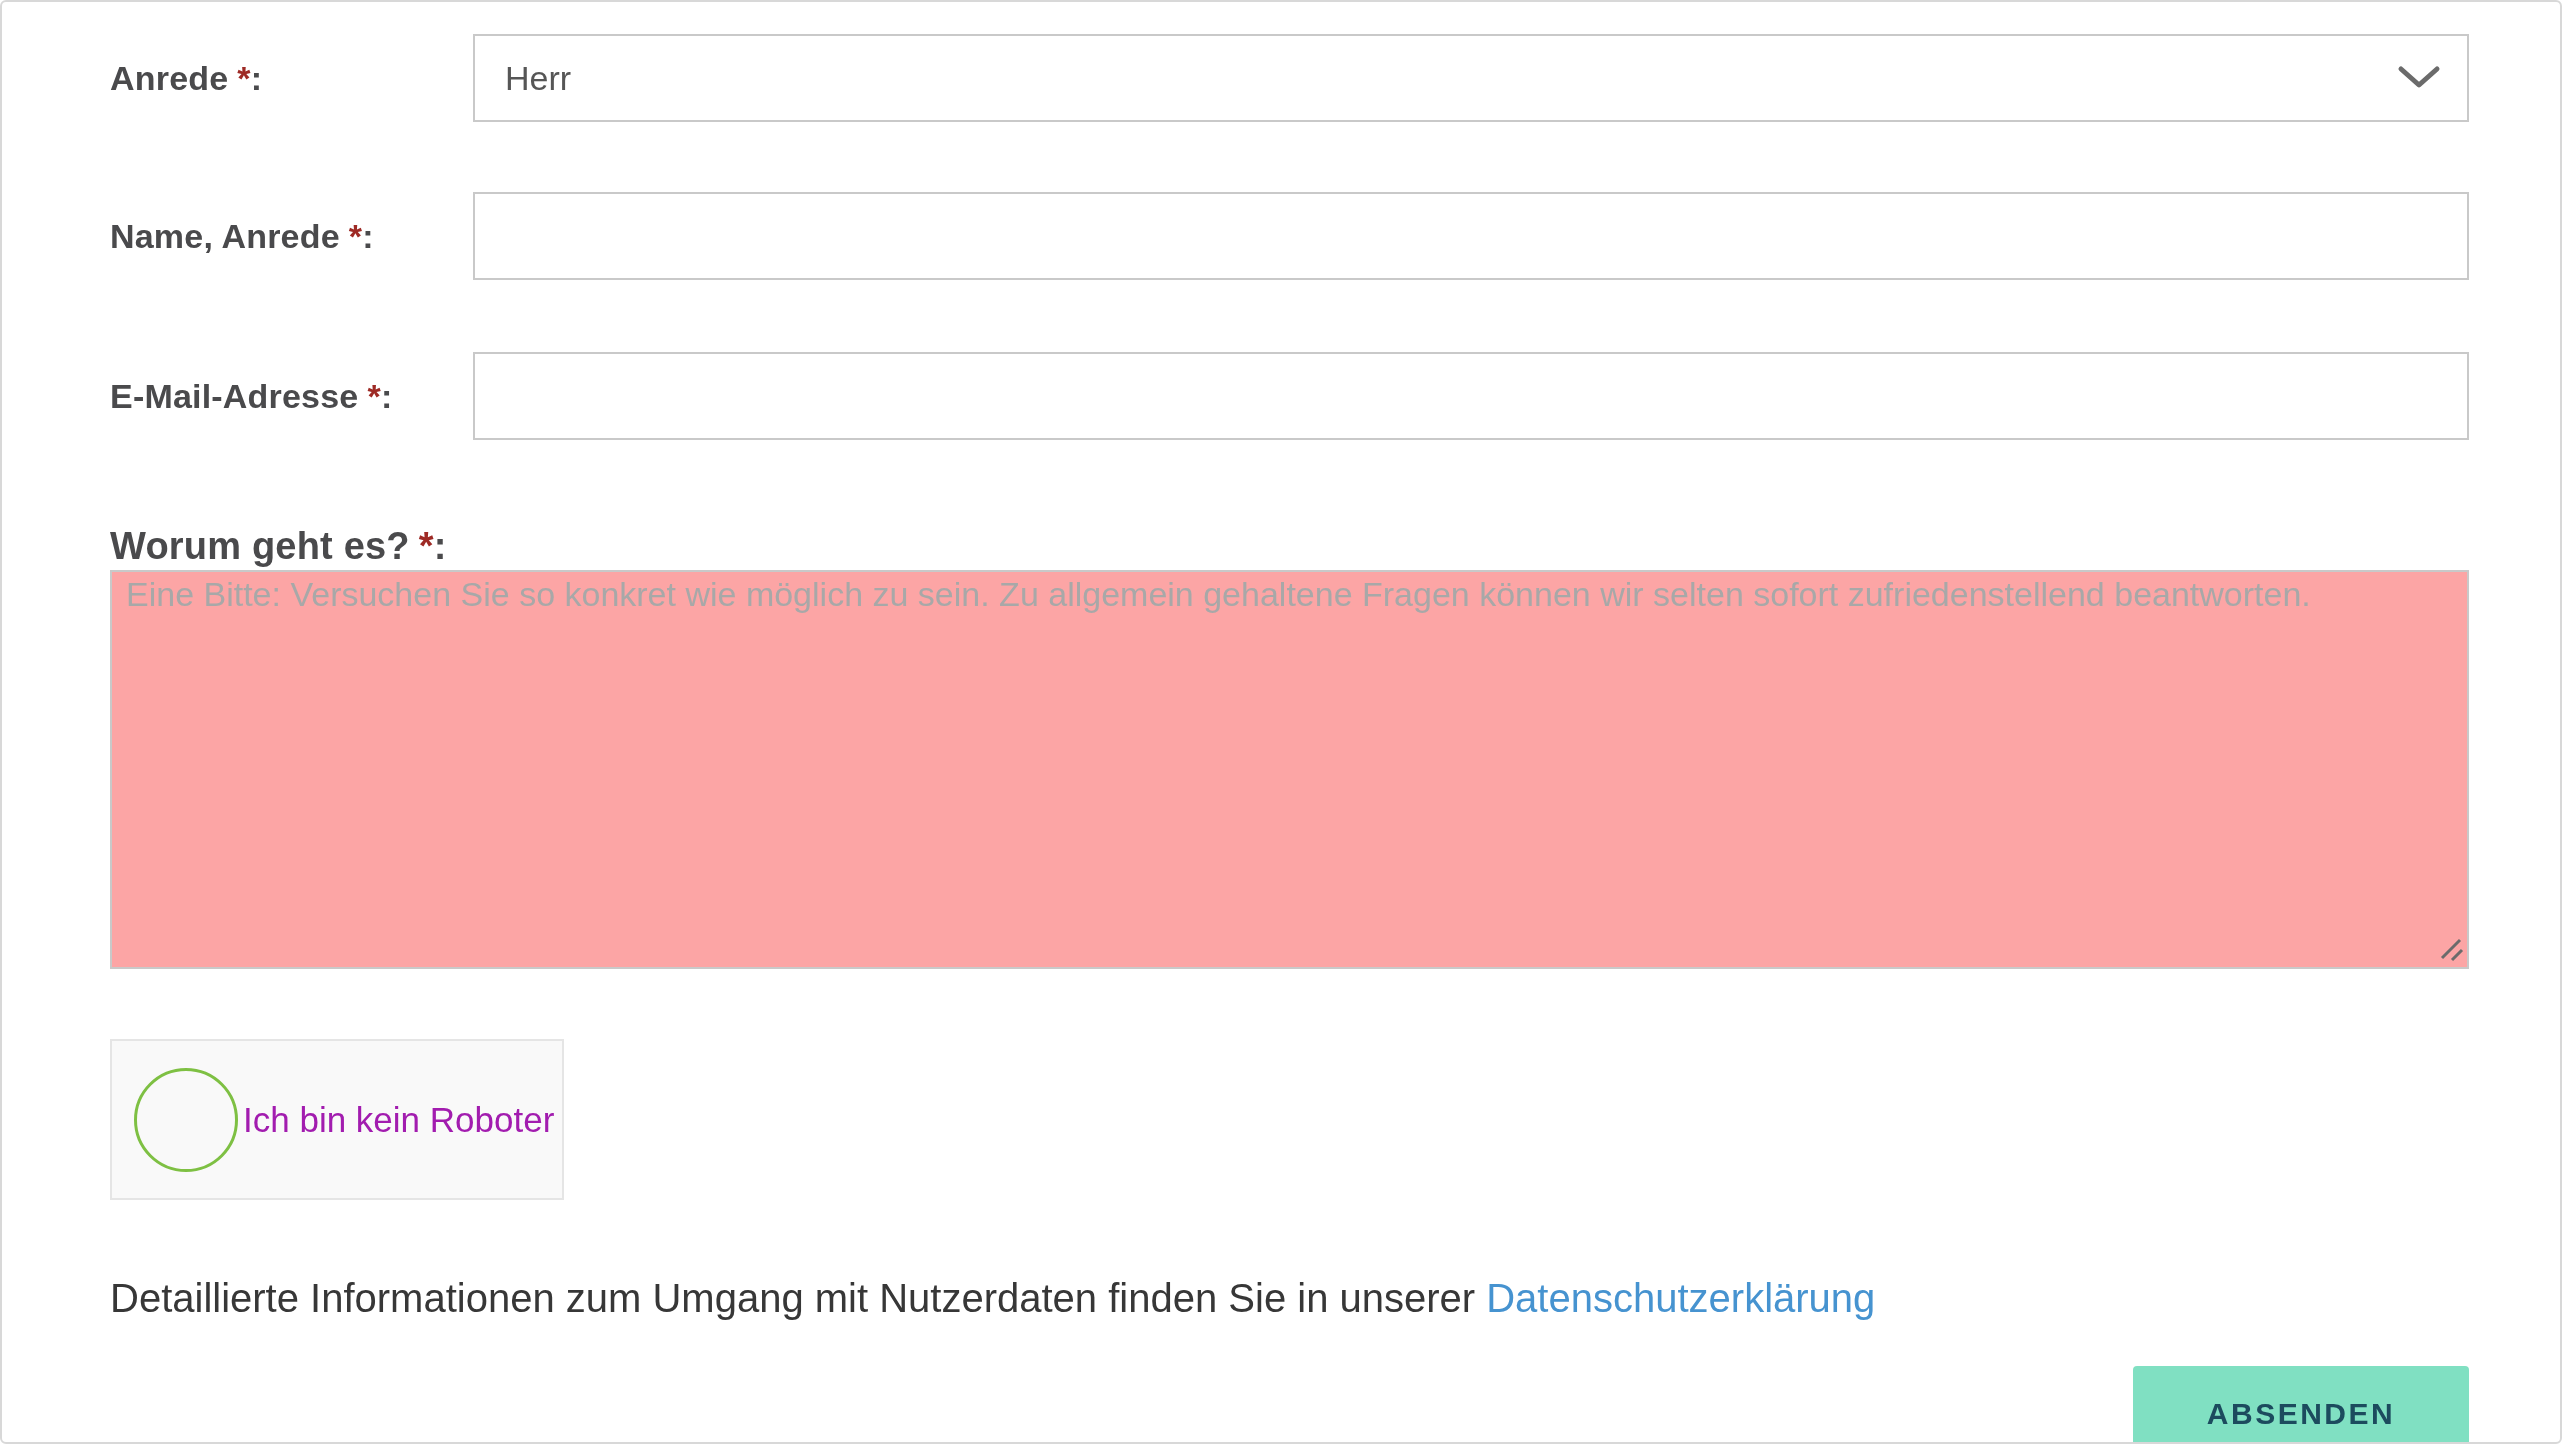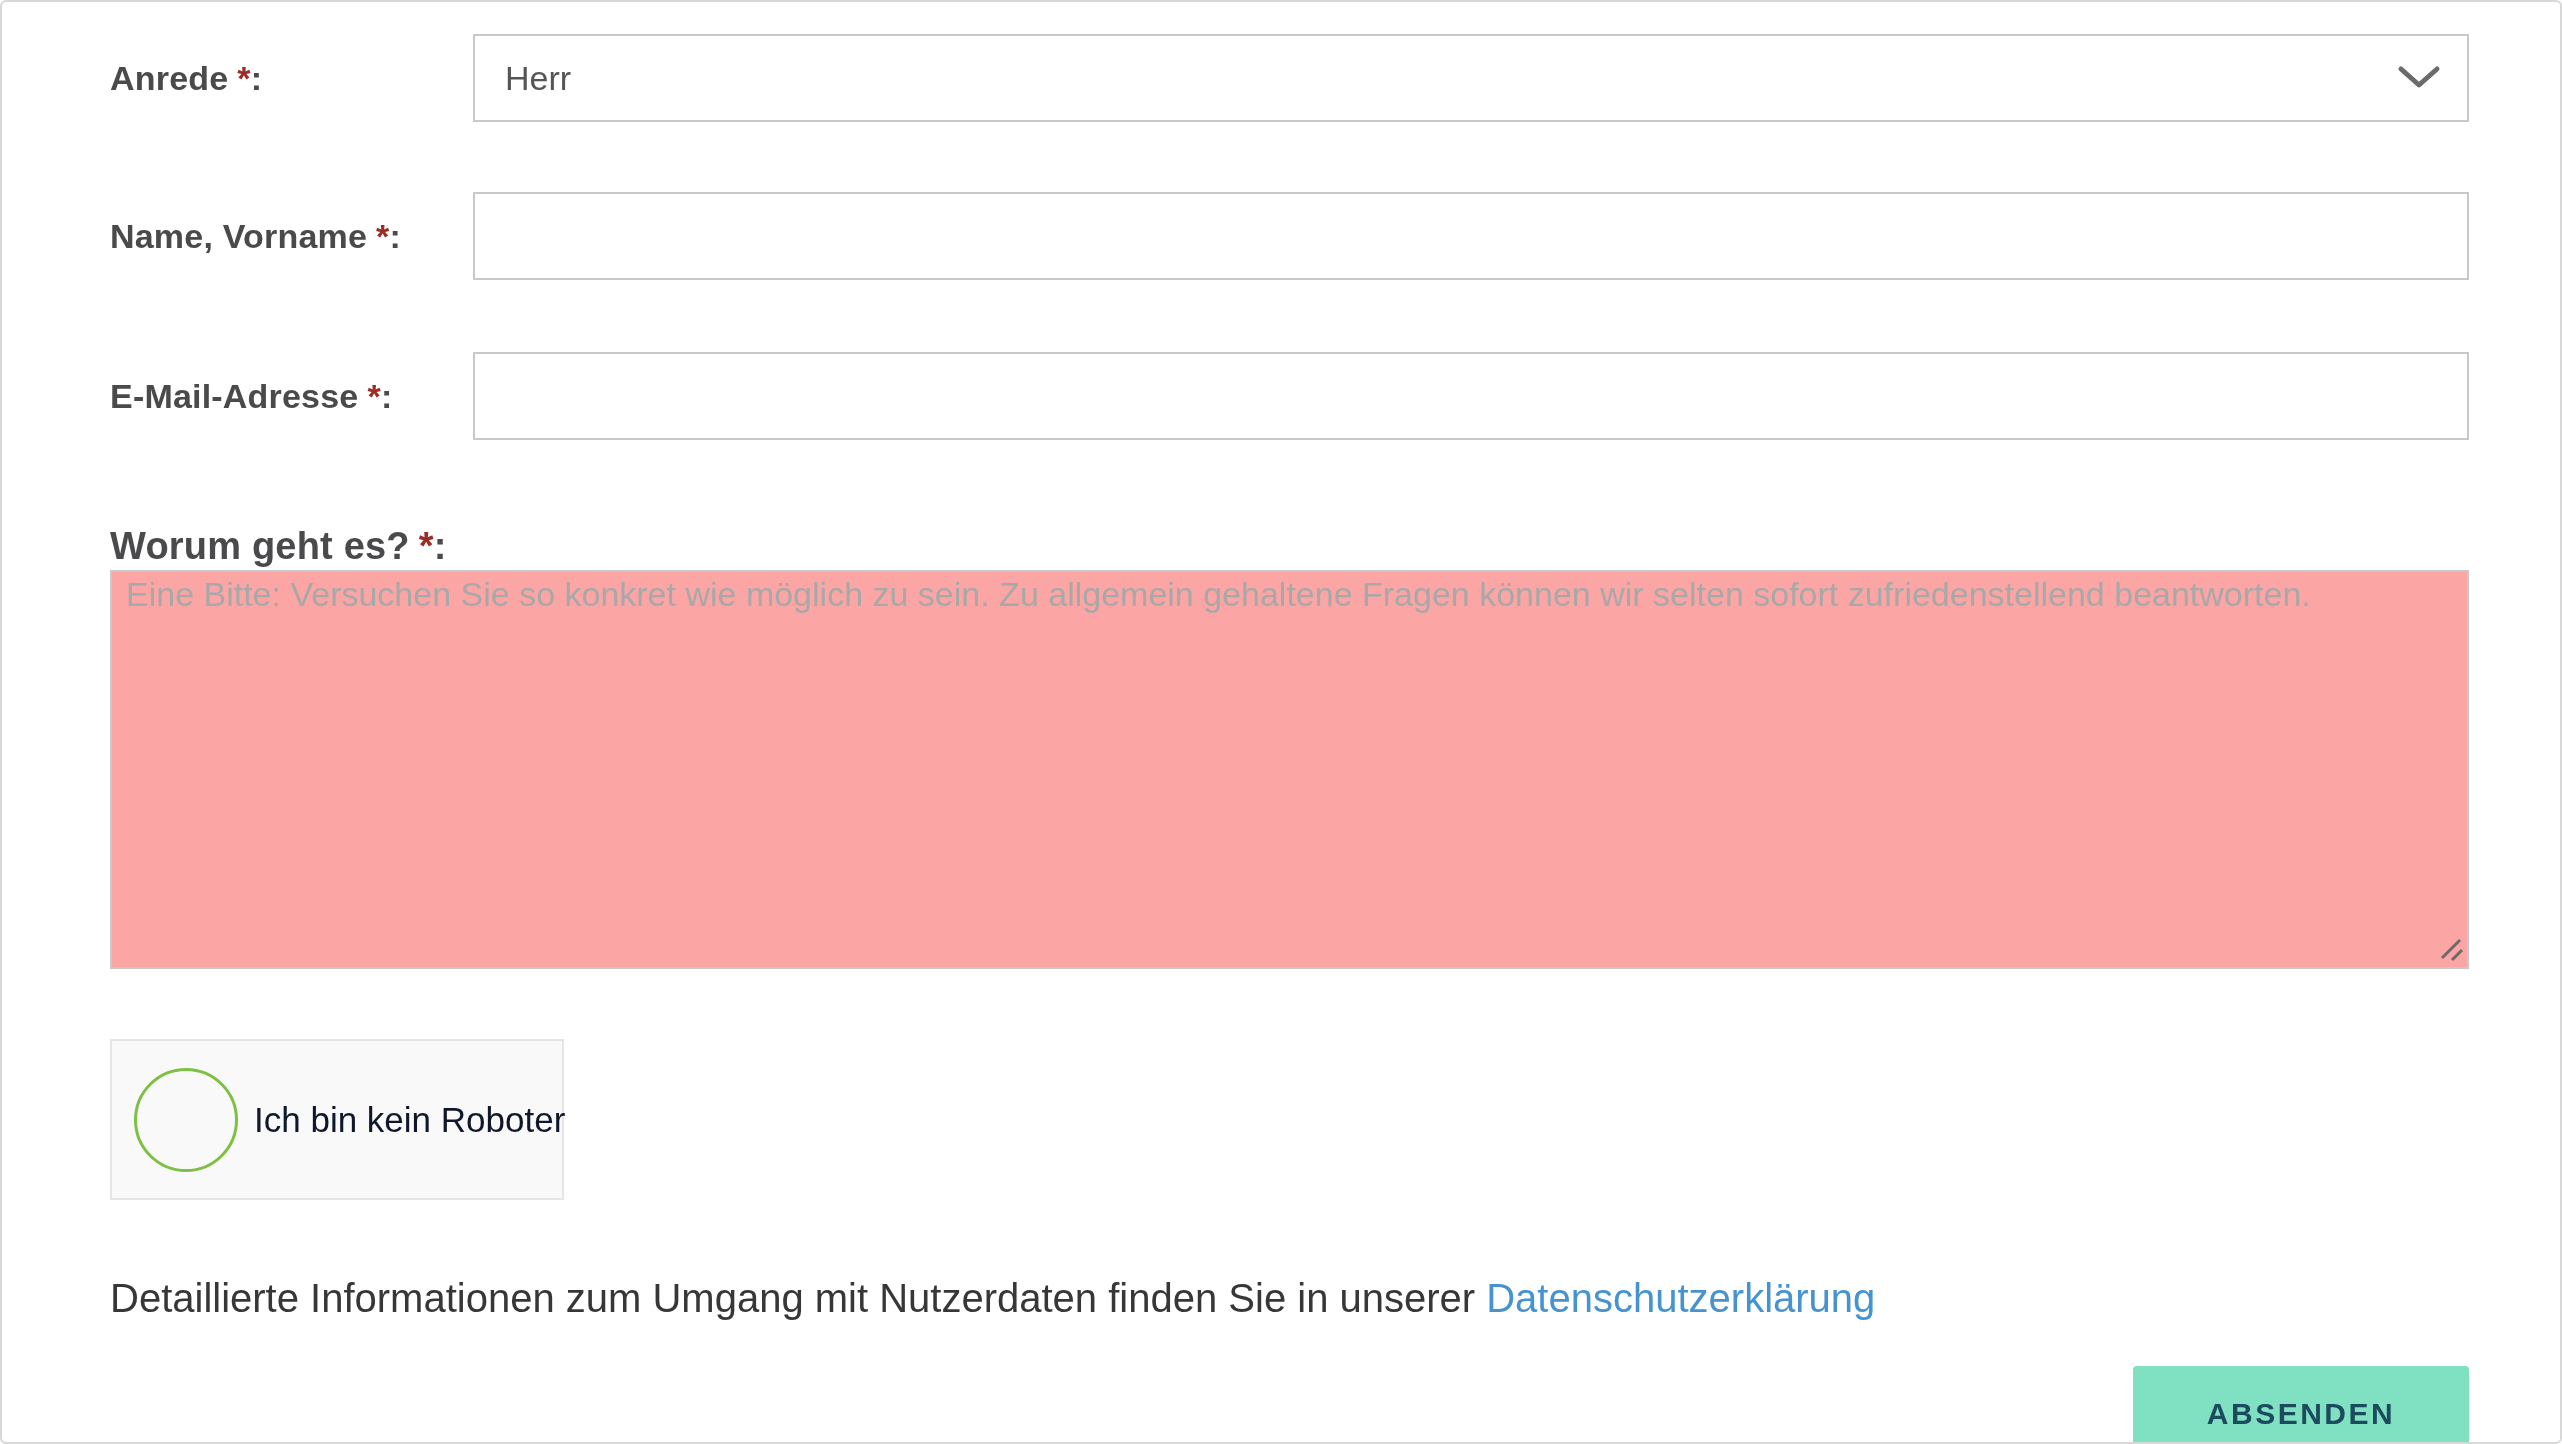--- a/index.html
+++ b/index.html
@@ -111,22 +111,22 @@
     flex: none;
     width: 104px;
     height: 104px;
     margin-left: 22px;
     border: 3px solid #7ec043;
     border-radius: 50%;
     background: transparent;
   }
   .captcha-label {
     font-size: 35px;
-    color: #0f172a;
-    margin-left: 16px;
+    color: #a21caf;
+    margin-left: 5px;
     white-space: nowrap;
   }
 
   .privacy-line {
     margin: 76px 0 0 0;
     font-size: 40px;
     line-height: 44px;
     color: #373737;
   }
   .privacy-link { color: #4693d0; text-decoration: none; cursor: pointer; }
@@ -164,21 +164,21 @@
       </select>
       <span class="chevron">
         <svg width="52" height="30" viewBox="0 0 52 30">
           <polyline points="8,6 26,22 44,6" fill="none" stroke="#6b6b6b" stroke-width="5" stroke-linecap="round" stroke-linejoin="round"></polyline>
         </svg>
       </span>
     </div>
   </div>
 
   <div class="form-row row-name">
-    <div class="field-label"><span>Name, Vorname</span><span class="req">*</span><span class="colon">:</span></div>
+    <div class="field-label"><span>Name, Anrede</span><span class="req">*</span><span class="colon">:</span></div>
     <input type="text" class="control" value="" style="">
   </div>
 
   <div class="form-row row-email">
     <div class="field-label"><span>E-Mail-Adresse</span><span class="req">*</span><span class="colon">:</span></div>
     <input type="text" class="control" value="" style="">
   </div>
 
   <div class="message-label"><span>Worum geht es?</span><span class="req">*</span><span class="colon">:</span></div>
 

